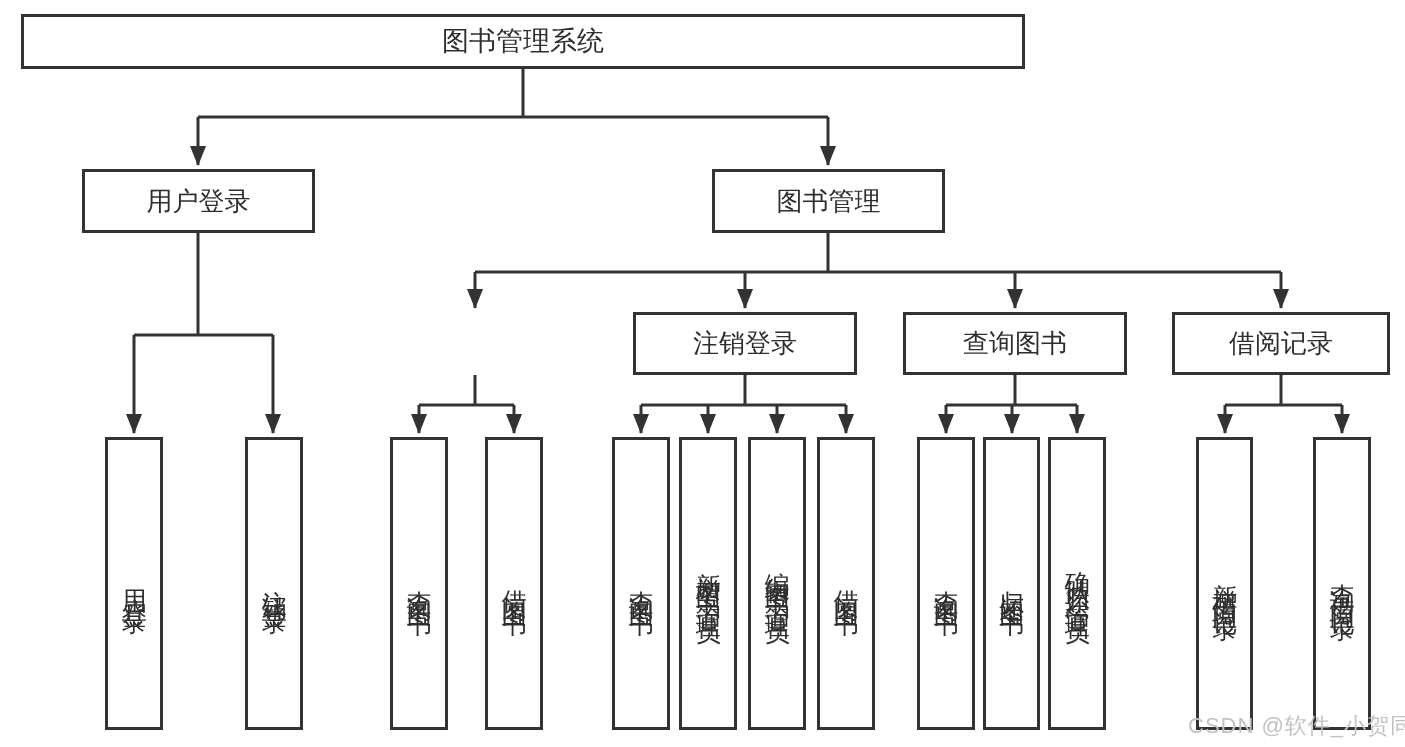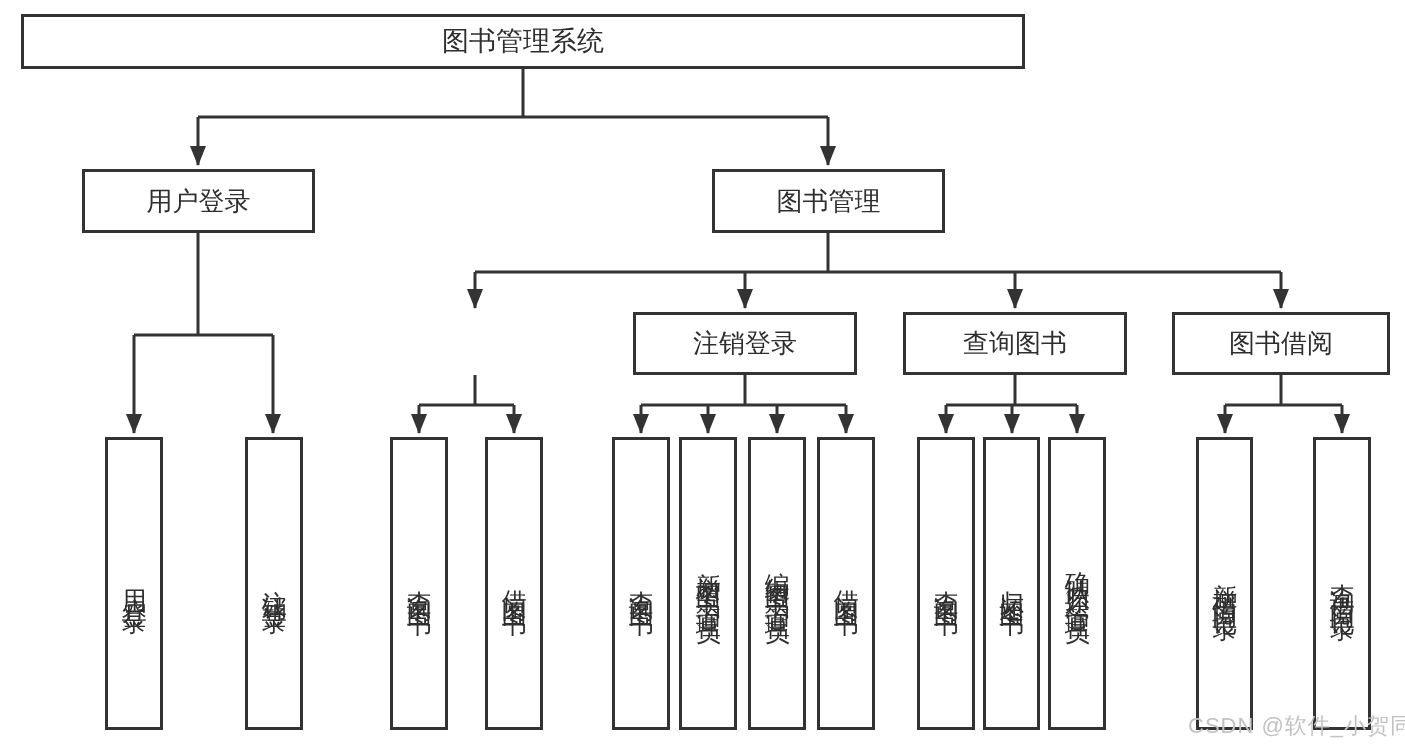--- a/index.html
+++ b/index.html
@@ -78,21 +78,21 @@
     <span>图书管理</span>
   </div>
 
   <div class="node" style="left:633px;top:312px;width:224px;height:63px">
     <span>注销登录</span>
   </div>
   <div class="node" style="left:903px;top:312px;width:224px;height:63px">
     <span>查询图书</span>
   </div>
   <div class="node" style="left:1172px;top:312px;width:218px;height:63px">
-    <span>图书借阅</span>
+    <span>借阅记录</span>
   </div>
 
   <div class="node v" style="left:105px;top:437px;width:58px;height:293px">
     <span>用户登录</span>
   </div>
   <div class="node v" style="left:245px;top:437px;width:58px;height:293px">
     <span>注销登录</span>
   </div>
 
   <div class="node v" style="left:390px;top:437px;width:58px;height:293px">

